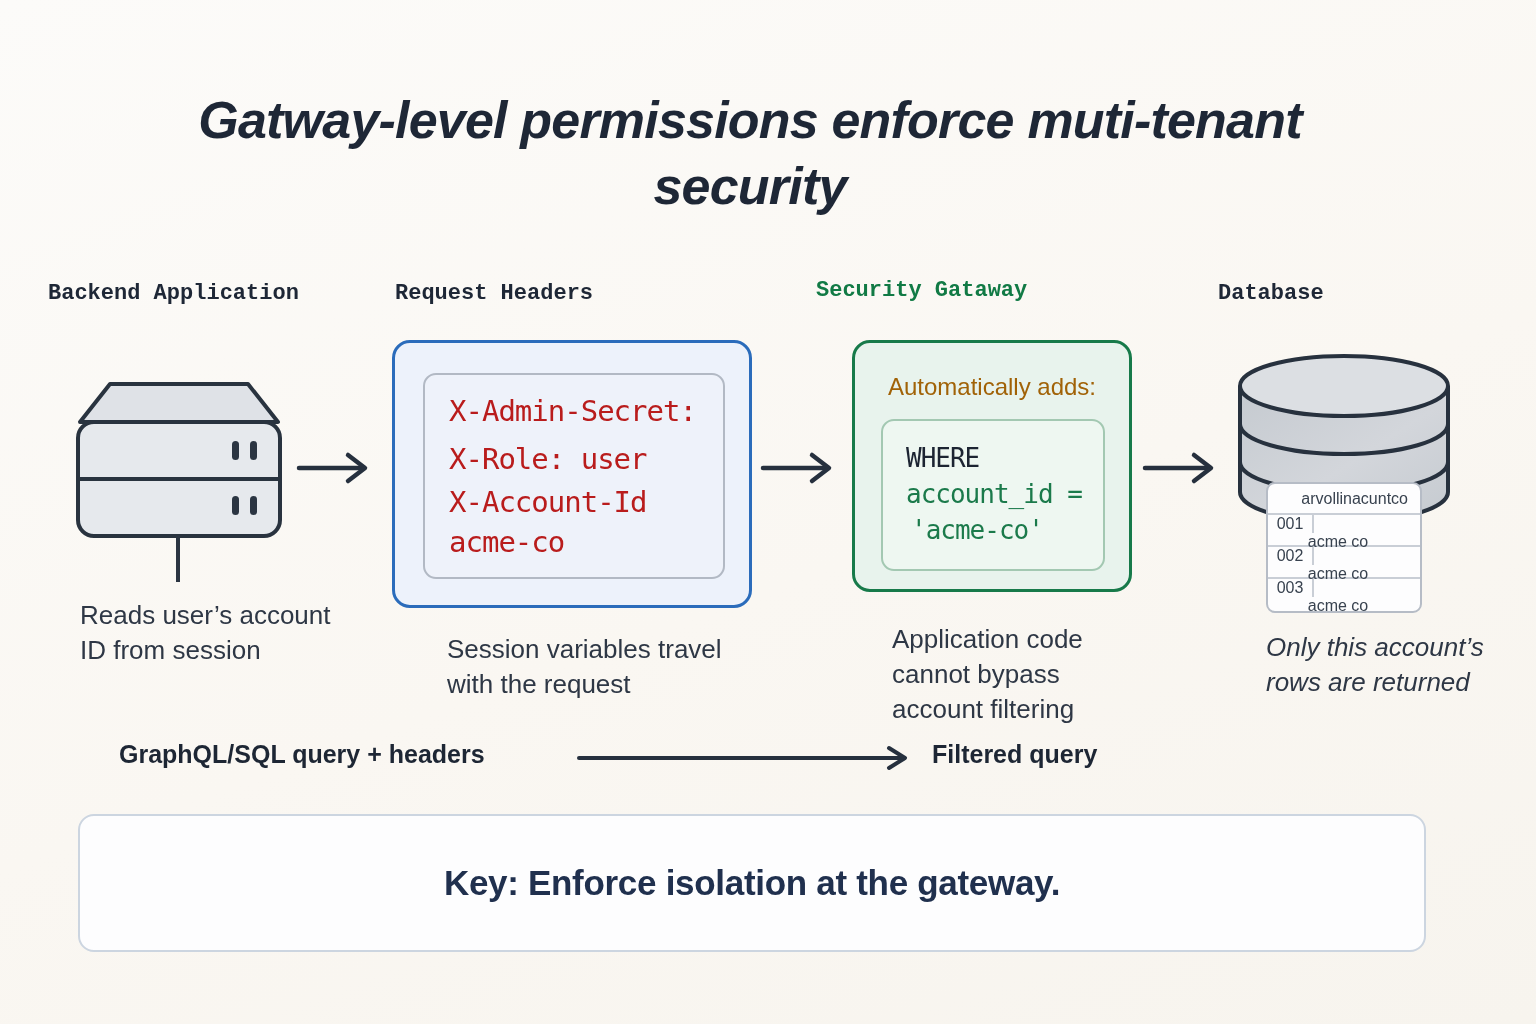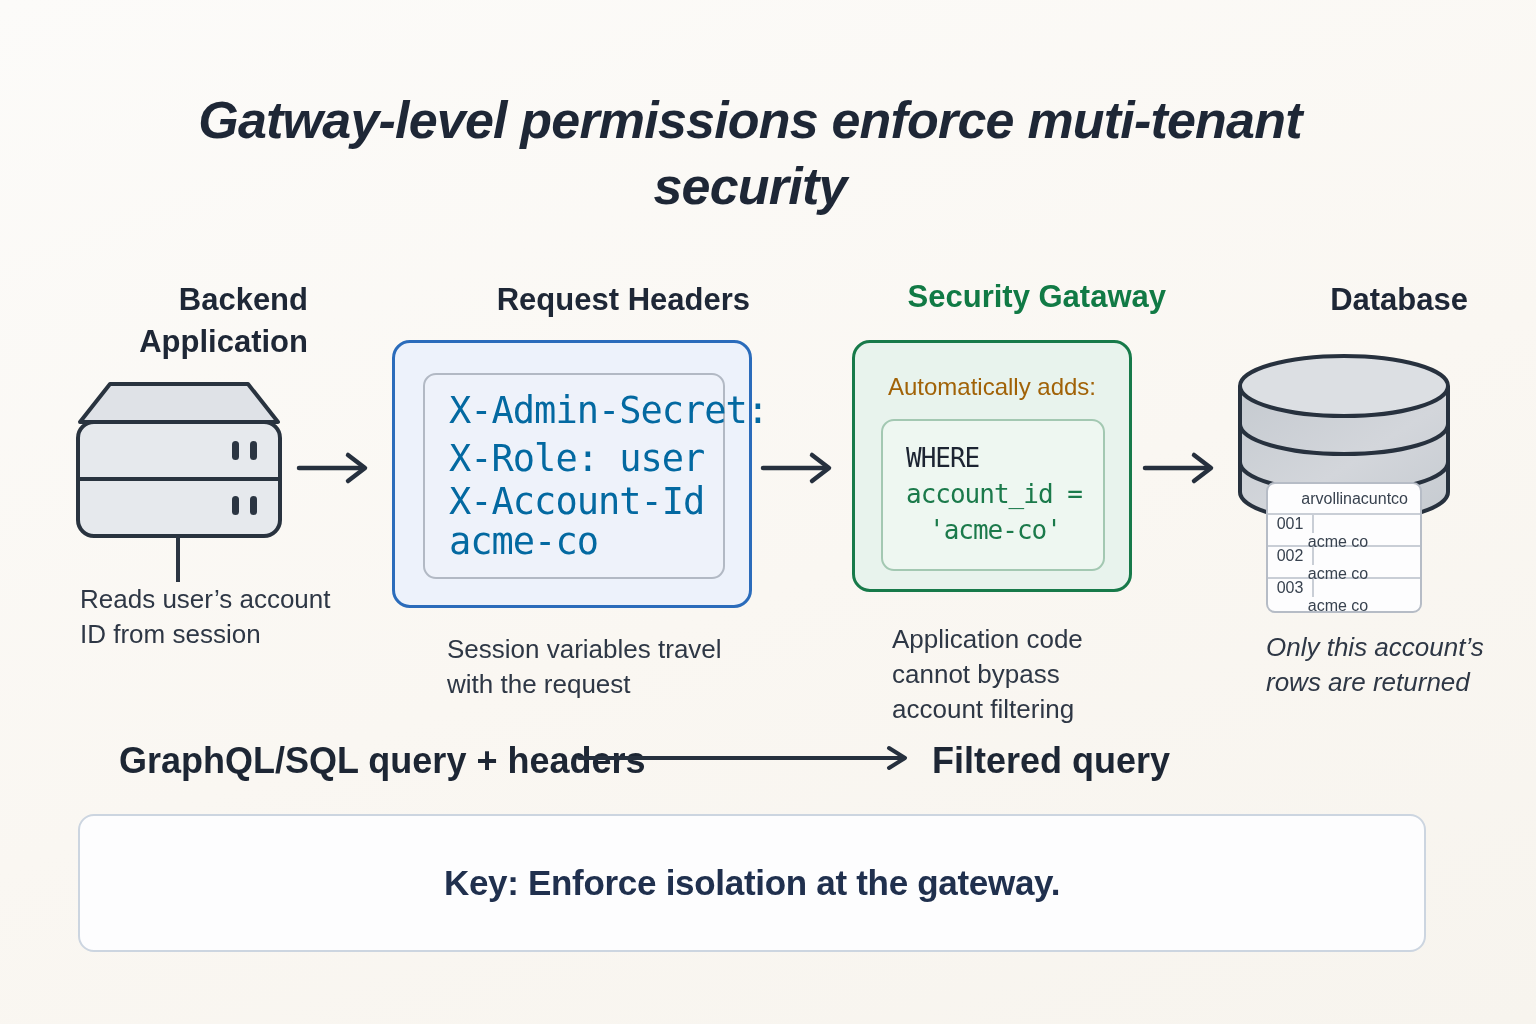--- a/index.html
+++ b/index.html
@@ -13,41 +13,41 @@
   .canvas { position:relative; width:1536px; height:1024px;
     background:linear-gradient(160deg,#fcfbf9 0%,#faf7f2 55%,#f7f4ee 100%); }
 
   .title {
     position:absolute; left:130px; top:88px; width:1240px;
     text-align:center; font-size:52px; font-weight:700;
     letter-spacing:-0.8px; line-height:1.26; color:#1e2736;font-style:italic;
   }
 
   .col-label {
-    position:absolute; text-align:right;
-    font-size:31px; font-weight:700; color:#1e2736; line-height:1.35;
+    position:absolute; text-align:left;
+    font-size:22px; font-weight:700; color:#1e2736; line-height:1.35;font-family:Liberation Mono, monospace;
   }
   .col-label.backend  { left:48px;  width:260px; top:279px; }
   .col-label.headers  { left:395px; width:355px; top:279px; }
   .col-label.gateway  { left:816px; width:350px; top:276px; color:#117a45; }
   .col-label.database { left:1218px;width:250px; top:279px; }
 
   svg.icon { position:absolute; overflow:visible; }
 
   
   .headers-box {
     position:absolute; left:392px; top:340px; width:360px; height:268px;
     background:#edf2fb; border:3px solid #2b6cbb; border-radius:18px;
   }
   .headers-code {
     position:absolute; left:28px; top:30px; width:302px; height:206px;
     background:#eef2fa; border:2px solid #b2b9c4; border-radius:13px;
     padding:14px 0 0 24px;
     font-family:"DejaVu Sans Mono", monospace;
-    font-size:37px; letter-spacing:-1px; color:#0369a1;
+    font-size:29px; letter-spacing:-1px; color:#b91c1c;
   }
   .headers-code .code-line { height:48px; line-height:44px; white-space:nowrap; }
   .headers-code .code-line.wrap { height:40px; line-height:34px; }
 
   
   .gateway-box {
     position:absolute; left:852px; top:340px; width:280px; height:252px;
     background:#e8f3ed; border:3px solid #177a4a; border-radius:18px;
   }
   .gw-intro {
@@ -57,21 +57,21 @@
   .gw-code {
     position:absolute; left:26px; top:76px; width:224px; height:152px;
     background:#eef7f1; border:2px solid #a3c8b2; border-radius:13px;
     padding:20px 0 0 23px;
     font-family:"DejaVu Sans Mono", monospace;
     font-size:26px; letter-spacing:-1px; white-space:nowrap;
   }
   .gw-code .code-line { height:36px; line-height:34px; }
   .gw-code .kw { color:#1c2432; }
   .gw-code .green { color:#1b7a4b; }
-  .gw-code .indent { padding-left:5px;margin-left:18px; }
+  .gw-code .indent { padding-left:5px; }
 
   
   .db-table {
     position:absolute; left:1266px; top:482px; width:156px;
     background:#fdfdfe; border:2px solid #b6bcc6; border-radius:9px;
     font-size:16px; color:#38424f; z-index:5; overflow:hidden;
   }
   .db-header {
     display:flex; justify-content:flex-end; align-items:center;
     height:31px; padding:0 12px 0 10px; border-bottom:2px solid #c9ced6;
@@ -85,28 +85,28 @@
   .db-row .cell-id {
     width:46px; text-align:center; border-right:2px solid #c9ced6;
     align-self:stretch; display:flex; align-items:center; justify-content:center;
   }
   .db-row .cell-val { flex:1; text-align:right; padding-right:12px; }
 
   
   .caption {
     position:absolute; font-size:26px; color:#2e3745; line-height:1.35;
   }
-  .caption.backend  { left:80px;   top:582px; width:268px; }
+  .caption.backend  { left:80px;   top:598px; width:268px; }
   .caption.headers  { left:447px;  top:632px; width:292px; }
   .caption.gateway  { left:892px;  top:622px; width:220px; }
   .caption.database { left:1266px; top:630px; width:236px;font-style:italic; }
 
   
   .flow-label {
-    position:absolute; top:740px; font-size:36px; font-weight:600; color:#1d2634;
+    position:absolute; top:740px; font-size:25px; font-weight:600; color:#1d2634;
     white-space:nowrap;
   }
   .flow-label.left  { left:119px; }
   .flow-label.right { left:932px; }
 
   
   .key-box {
     position:absolute; left:78px; top:814px; width:1348px; height:138px;
     background:#fdfdfe; border:2px solid #ccd5e0; border-radius:16px;
     display:flex; align-items:center; justify-content:center;

